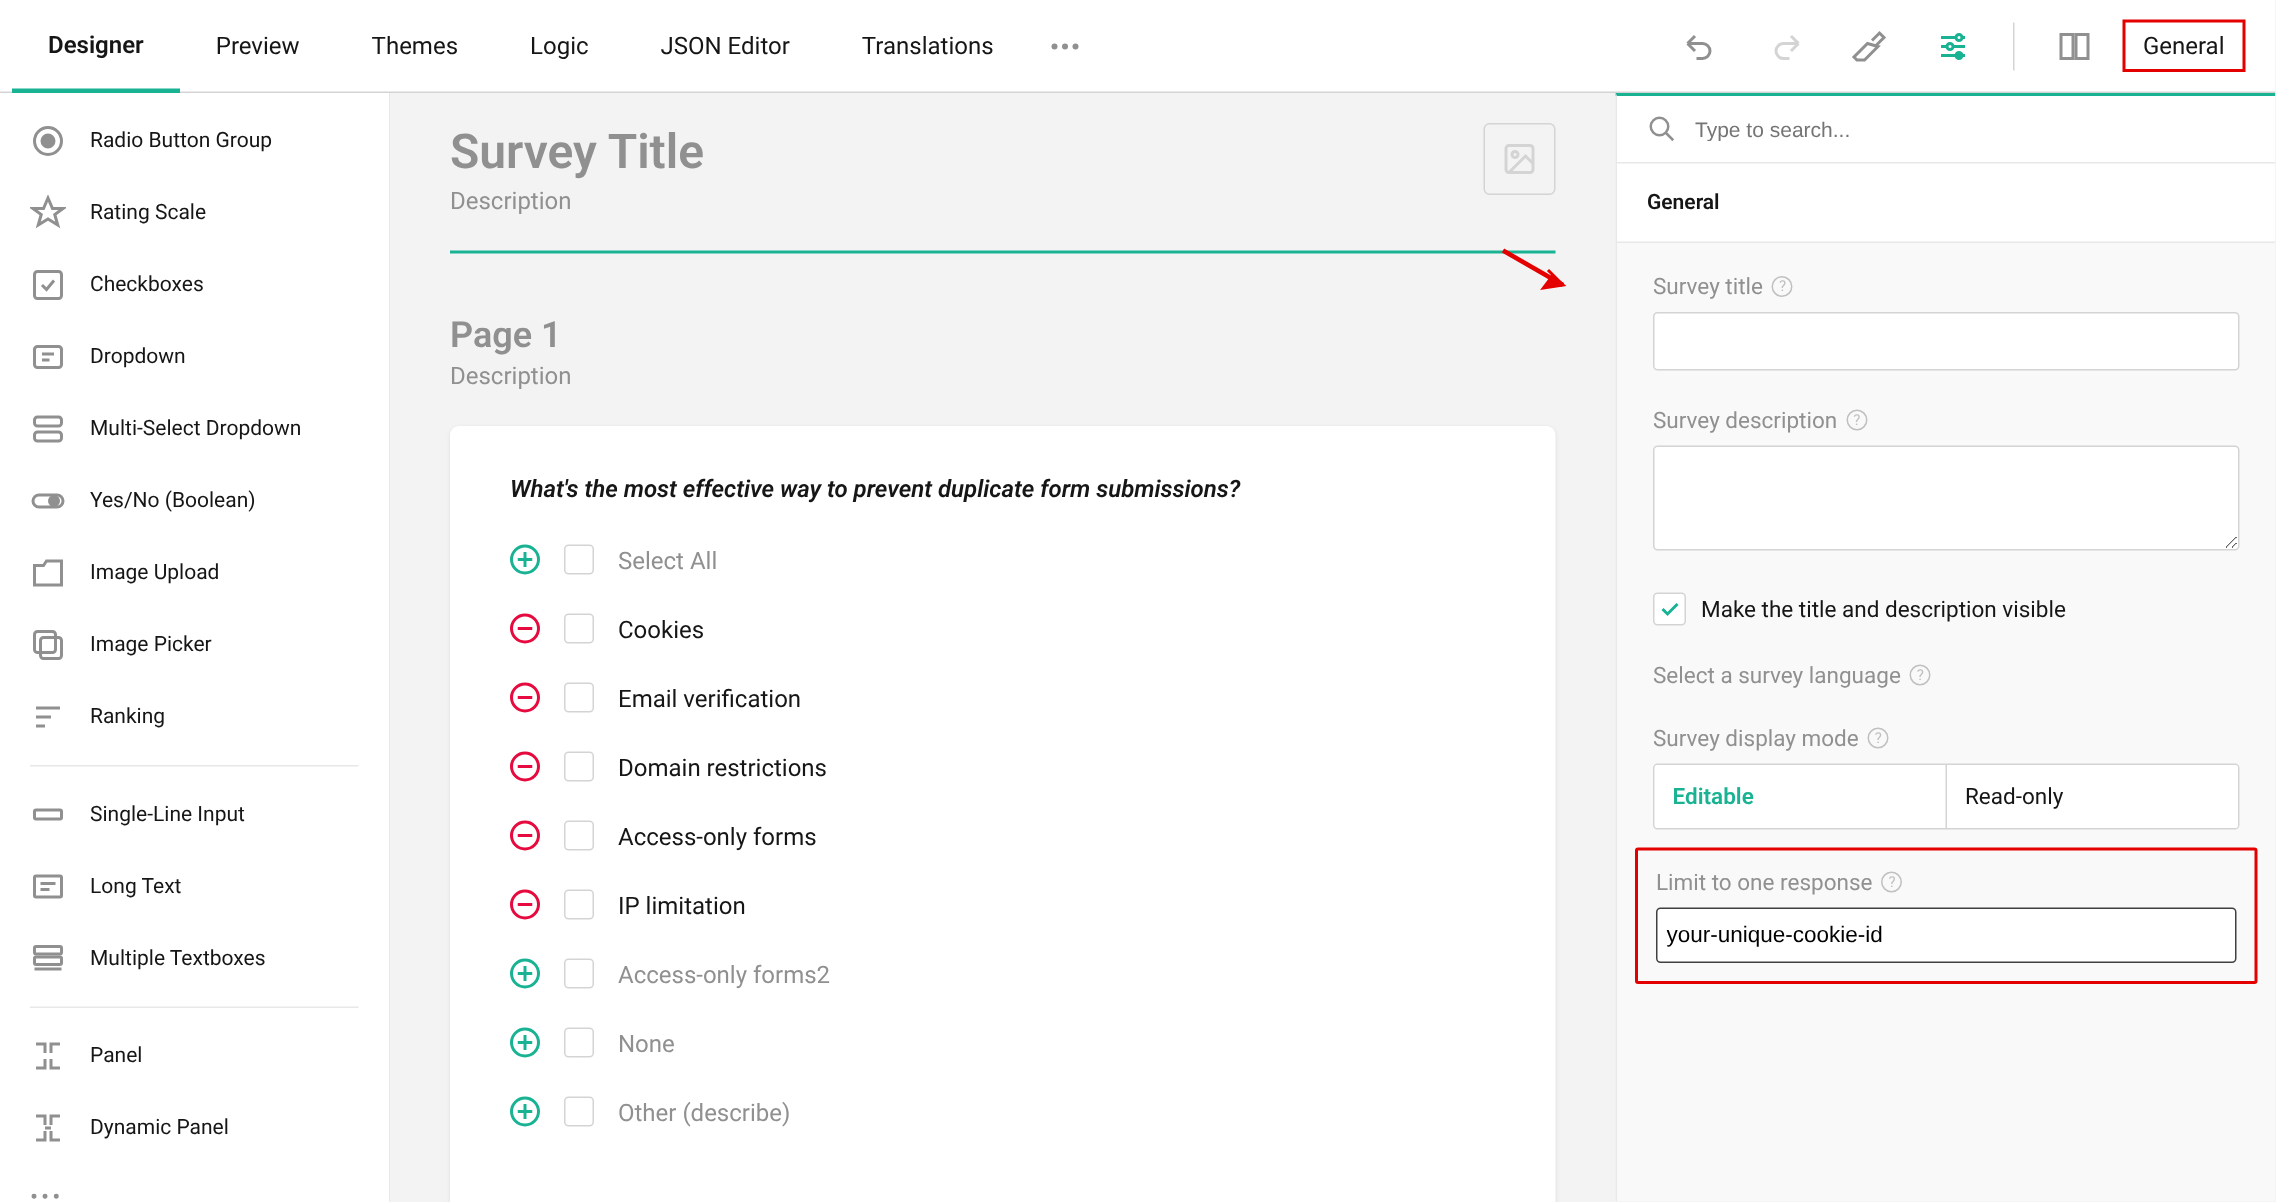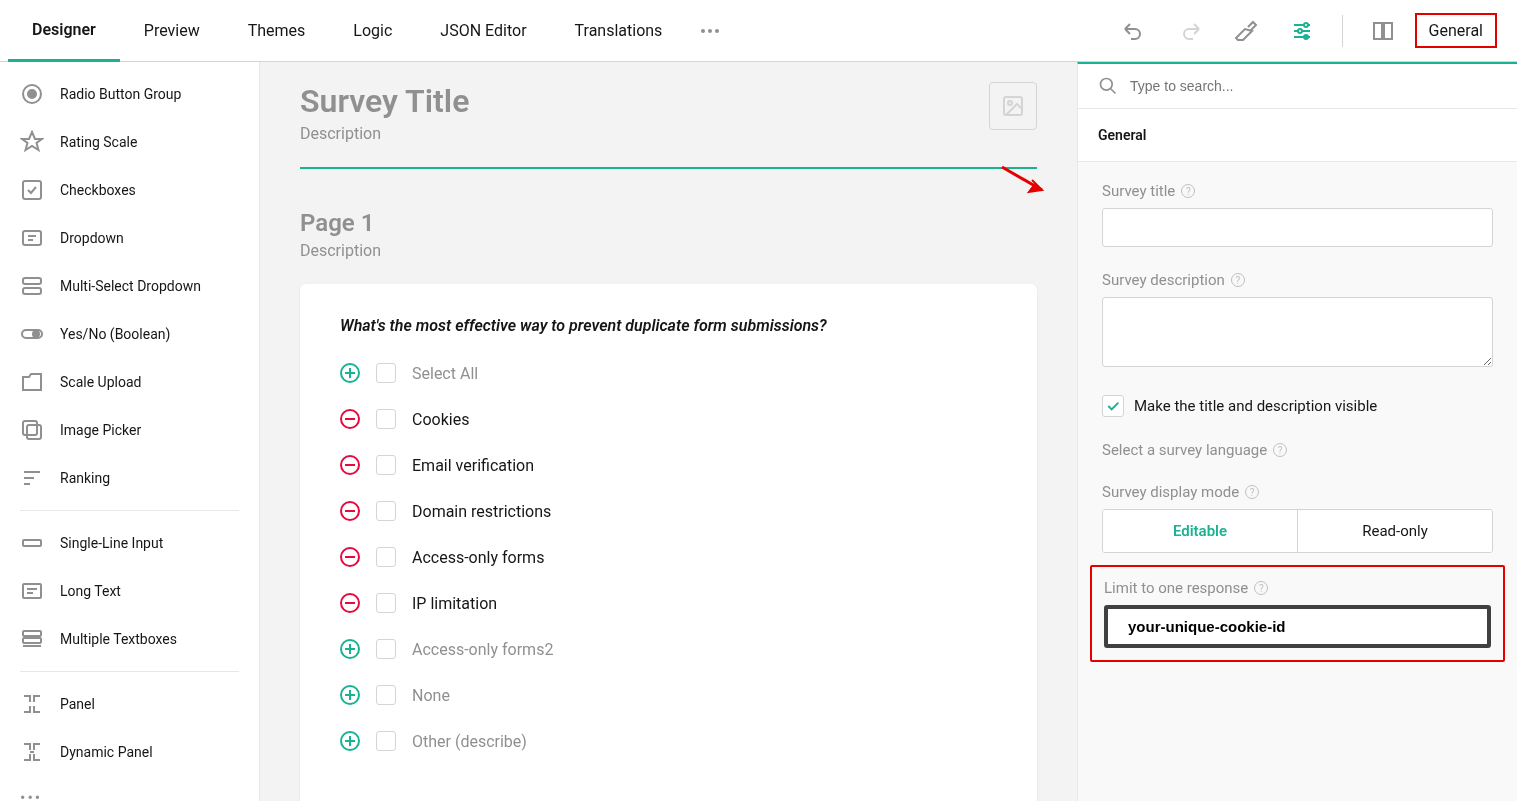--- a/index.html
+++ b/index.html
@@ -47,25 +47,25 @@
 .prop-group { margin-bottom: 24px; }
 .prop-label { font-size: 15px; color: #909090; margin-bottom: 8px; display: flex; align-items: center; gap: 6px; }
 .prop-label .help { width: 14px; height: 14px; border: 1px solid #c0c0c0; border-radius: 50%; display: inline-flex; align-items: center; justify-content: center; font-size: 10px; color: #c0c0c0; }
 .prop-input { width: 100%; border: 1px solid #d4d4d4; border-radius: 3px; padding: 10px 12px; font-size: 15px; background: #fff; outline: none; }
 .prop-textarea { width: 100%; border: 1px solid #d4d4d4; border-radius: 3px; padding: 10px 12px; font-size: 15px; background: #fff; outline: none; resize: vertical; height: 70px; }
 .prop-check { display: flex; align-items: center; gap: 10px; font-size: 15px; }
 .prop-check-box { width: 22px; height: 22px; border: 1px solid #d4d4d4; border-radius: 3px; display: flex; align-items: center; justify-content: center; background: #fff; }
 .prop-check-box svg { width: 16px; height: 16px; color: #19b394; }
 .prop-select { width: 100%; border: 1px solid #d4d4d4; border-radius: 3px; padding: 12px; font-size: 15px; background: #fff; display: flex; justify-content: space-between; align-items: center; cursor: pointer; }
 .prop-toggle { display: flex; border: 1px solid #d4d4d4; border-radius: 3px; overflow: hidden; }
-.prop-toggle-btn { flex: 1; padding: 12px; text-align: center; font-size: 15px; cursor: pointer; background: #fff; }
+.prop-toggle-btn { flex: 1; padding: 12px; text-align: left; font-size: 15px; cursor: pointer; background: #fff; }
 .prop-toggle-btn.active { color: #19b394; font-weight: 600; }
 .prop-toggle-btn + .prop-toggle-btn { border-left: 1px solid #d4d4d4; }
 .highlighted-group { border: 2px solid #e50000; padding: 12px; margin: -12px; border-radius: 2px; }
-.prop-input.focused { border: 4px solid #404040; padding: 9px 20px; font-weight: bold; }
+.prop-input.focused { border: 1px solid #404040; padding: 9px 6px; }
 </style>
 </head>
 <body>
 
 <div class="app">
   <div class="tabbar">
     <div class="tab active">Designer</div>
     <div class="tab">Preview</div>
     <div class="tab">Themes</div>
     <div class="tab">Logic</div>
@@ -154,21 +154,21 @@
           <svg viewBox="0 0 24 24" fill="none" stroke="currentColor" stroke-width="2">
             <rect x="2" y="8" width="20" height="8" rx="4"></rect>
             <circle cx="16" cy="12" r="3" fill="currentColor"></circle>
           </svg>
           <span>Yes/No (Boolean)</span>
         </div>
       <div class="toolbox-item">
           <svg viewBox="0 0 24 24" fill="none" stroke="currentColor" stroke-width="2">
             <path d="M3 7h6l2-3h10v16H3z"></path>
           </svg>
-          <span>Scale Upload</span>
+          <span>Image Upload</span>
         </div>
       <div class="toolbox-item">
           <svg viewBox="0 0 24 24" fill="none" stroke="currentColor" stroke-width="2">
             <rect x="3" y="3" width="14" height="14" rx="2"></rect>
             <rect x="7" y="7" width="14" height="14" rx="2"></rect>
           </svg>
           <span>Image Picker</span>
         </div>
       <div class="toolbox-item">
           <svg viewBox="0 0 24 24" fill="none" stroke="currentColor" stroke-width="2">

